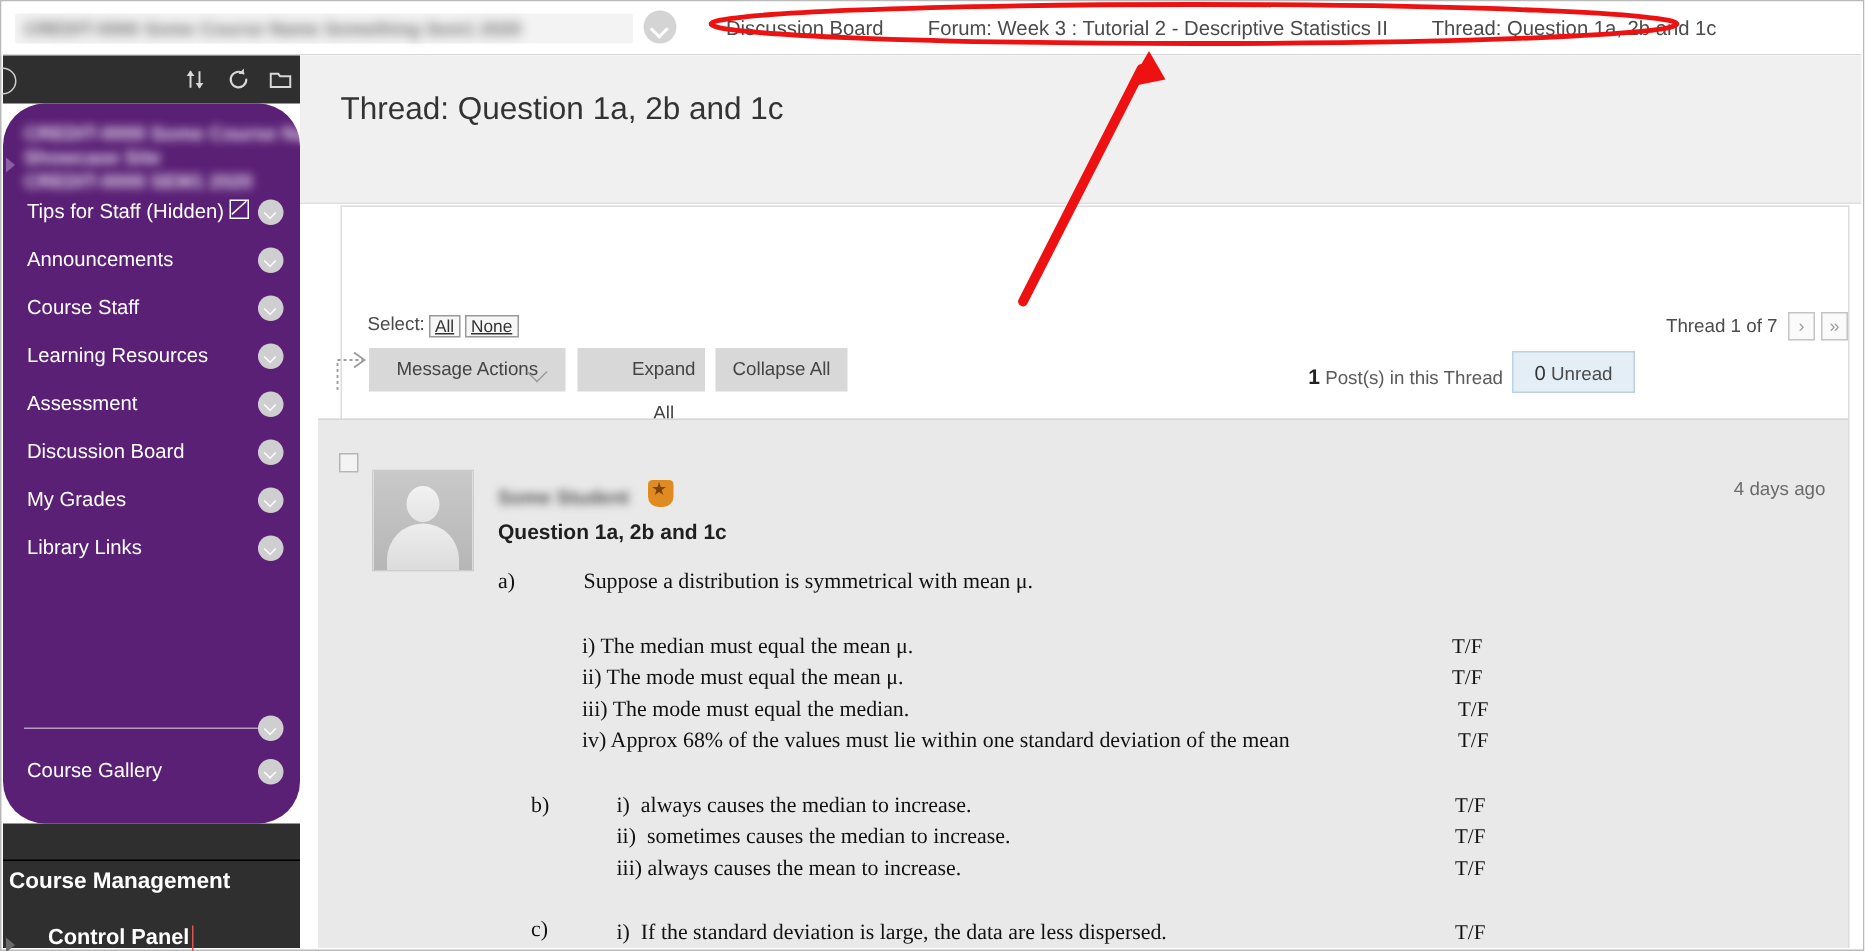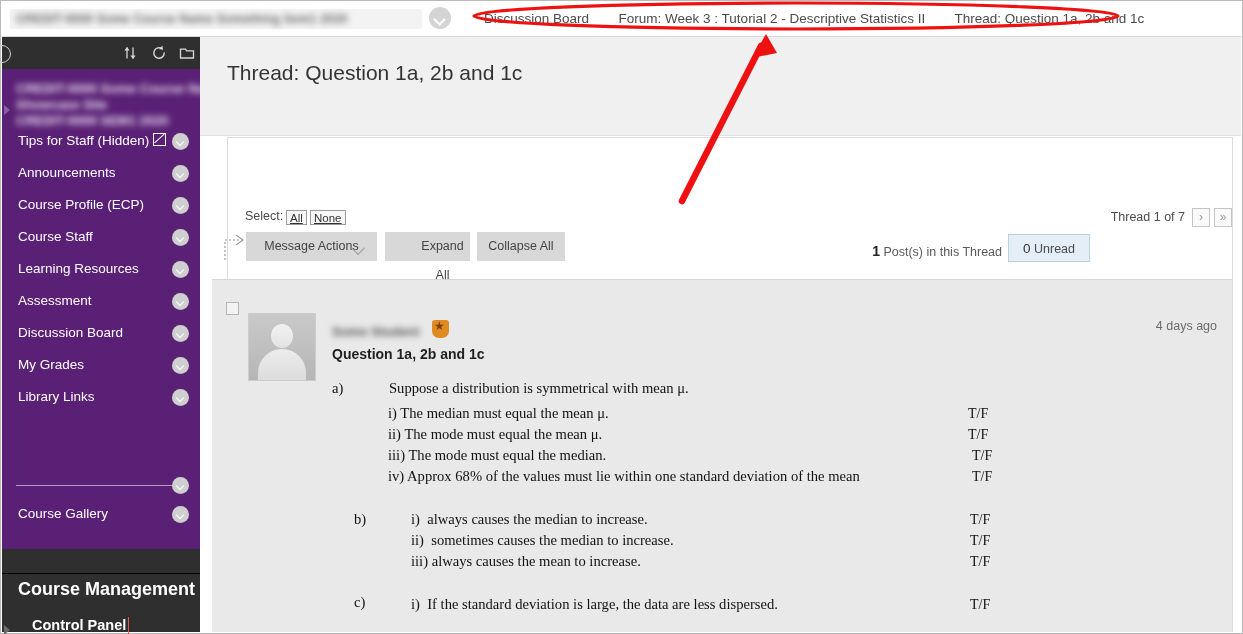--- a/index.html
+++ b/index.html
@@ -52,20 +52,21 @@
   #ic-folder{left:176px;}
   #corner-circle{
     position:absolute;left:-9px;top:8px;width:18px;height:18px;border-radius:50%;
     border:1.5px solid #cfcfcf;box-sizing:border-box;
   }
 
   
   #sidebar{
     position:absolute;left:1px;top:68px;width:198px;height:480px;background:#5a2075;
     overflow:hidden;
+    border-radius:28px;
   }
   #sb-title{position:absolute;left:14px;top:12px;width:166px;height:48px;}
   #sb-title .blurline{
     filter:blur(3.2px);
     color:#e8dff0;font-size:13px;line-height:16px;font-weight:700;white-space:nowrap;
   }
   .nav{position:absolute;left:0;width:198px;}
   .nav-item{
     position:relative;height:32px;line-height:32px;
     color:#ffffff;font-size:13.5px;padding-left:16px;box-sizing:border-box;
@@ -99,21 +100,21 @@
     border-top:5px solid transparent;border-bottom:5px solid transparent;
     border-left:6px solid #8a5fa5;
   }
 
   
   #darkbottom{
     position:absolute;left:1px;top:548px;width:198px;bottom:1px;background:#2f2f2f;
   }
   #db-sep{position:absolute;left:0;top:24px;width:198px;height:1px;background:#000;}
   #db-cm{
-    position:absolute;left:16px;top:30px;color:#ffffff;font-size:18px;font-weight:700;white-space:nowrap;
+    position:absolute;left:4px;top:30px;color:#ffffff;font-size:15px;font-weight:700;white-space:nowrap;
   }
   #db-cp{
     position:absolute;left:30px;top:68px;color:#ffffff;font-size:14.5px;font-weight:700;white-space:nowrap;
   }
   #db-cp:after{content:"";position:absolute;right:-3px;top:0;width:1.6px;height:17px;background:#e2554f;}
   #db-arrow{
     position:absolute;left:2px;top:76px;width:0;height:0;
     border-top:5px solid transparent;border-bottom:5px solid transparent;
     border-left:6px solid #6a6a6a;
   }
@@ -292,24 +293,20 @@
     <div class="nav" style="top:56px;">
       <div class="nav-item">
         <span>Tips for Staff (Hidden)</span><span class="hidden-ico"></span>
         <span class="chev"></span>
       </div>
       <div class="nav-item">
         <span>Announcements</span>
         <span class="chev"></span>
       </div>
       <div class="nav-item">
-        <span>Course Profile (ECP)</span>
-        <span class="chev"></span>
-      </div>
-      <div class="nav-item">
         <span>Course Staff</span>
         <span class="chev"></span>
       </div>
       <div class="nav-item">
         <span>Learning Resources</span>
         <span class="chev"></span>
       </div>
       <div class="nav-item">
         <span>Assessment</span>
         <span class="chev"></span>
@@ -397,21 +394,21 @@
       <div id="author-badge"></div>
       <div id="post-title">Question 1a, 2b and 1c</div>
       <div id="timestamp">4 days ago</div>
 
       <div id="qbody">
 
         <div class="qrow" style="height:22px;">
           <span class="marker">a)</span>
           <span style="position:absolute;left:57px;">Suppose a distribution is symmetrical with mean μ.</span>
         </div>
-        <div class="sub" style="margin-top:1px;">
+        <div class="sub" style="margin-top:19px;">
           <span>i)</span>
           <span>The median must equal the mean  μ.</span>
           <span class="tf" style="left:636px;">T/F</span>
         </div>
         <div class="sub">
           <span>ii)</span>
           <span>The mode must equal the mean  μ.</span>
           <span class="tf" style="left:636px;">T/F</span>
         </div>
         <div class="sub">

